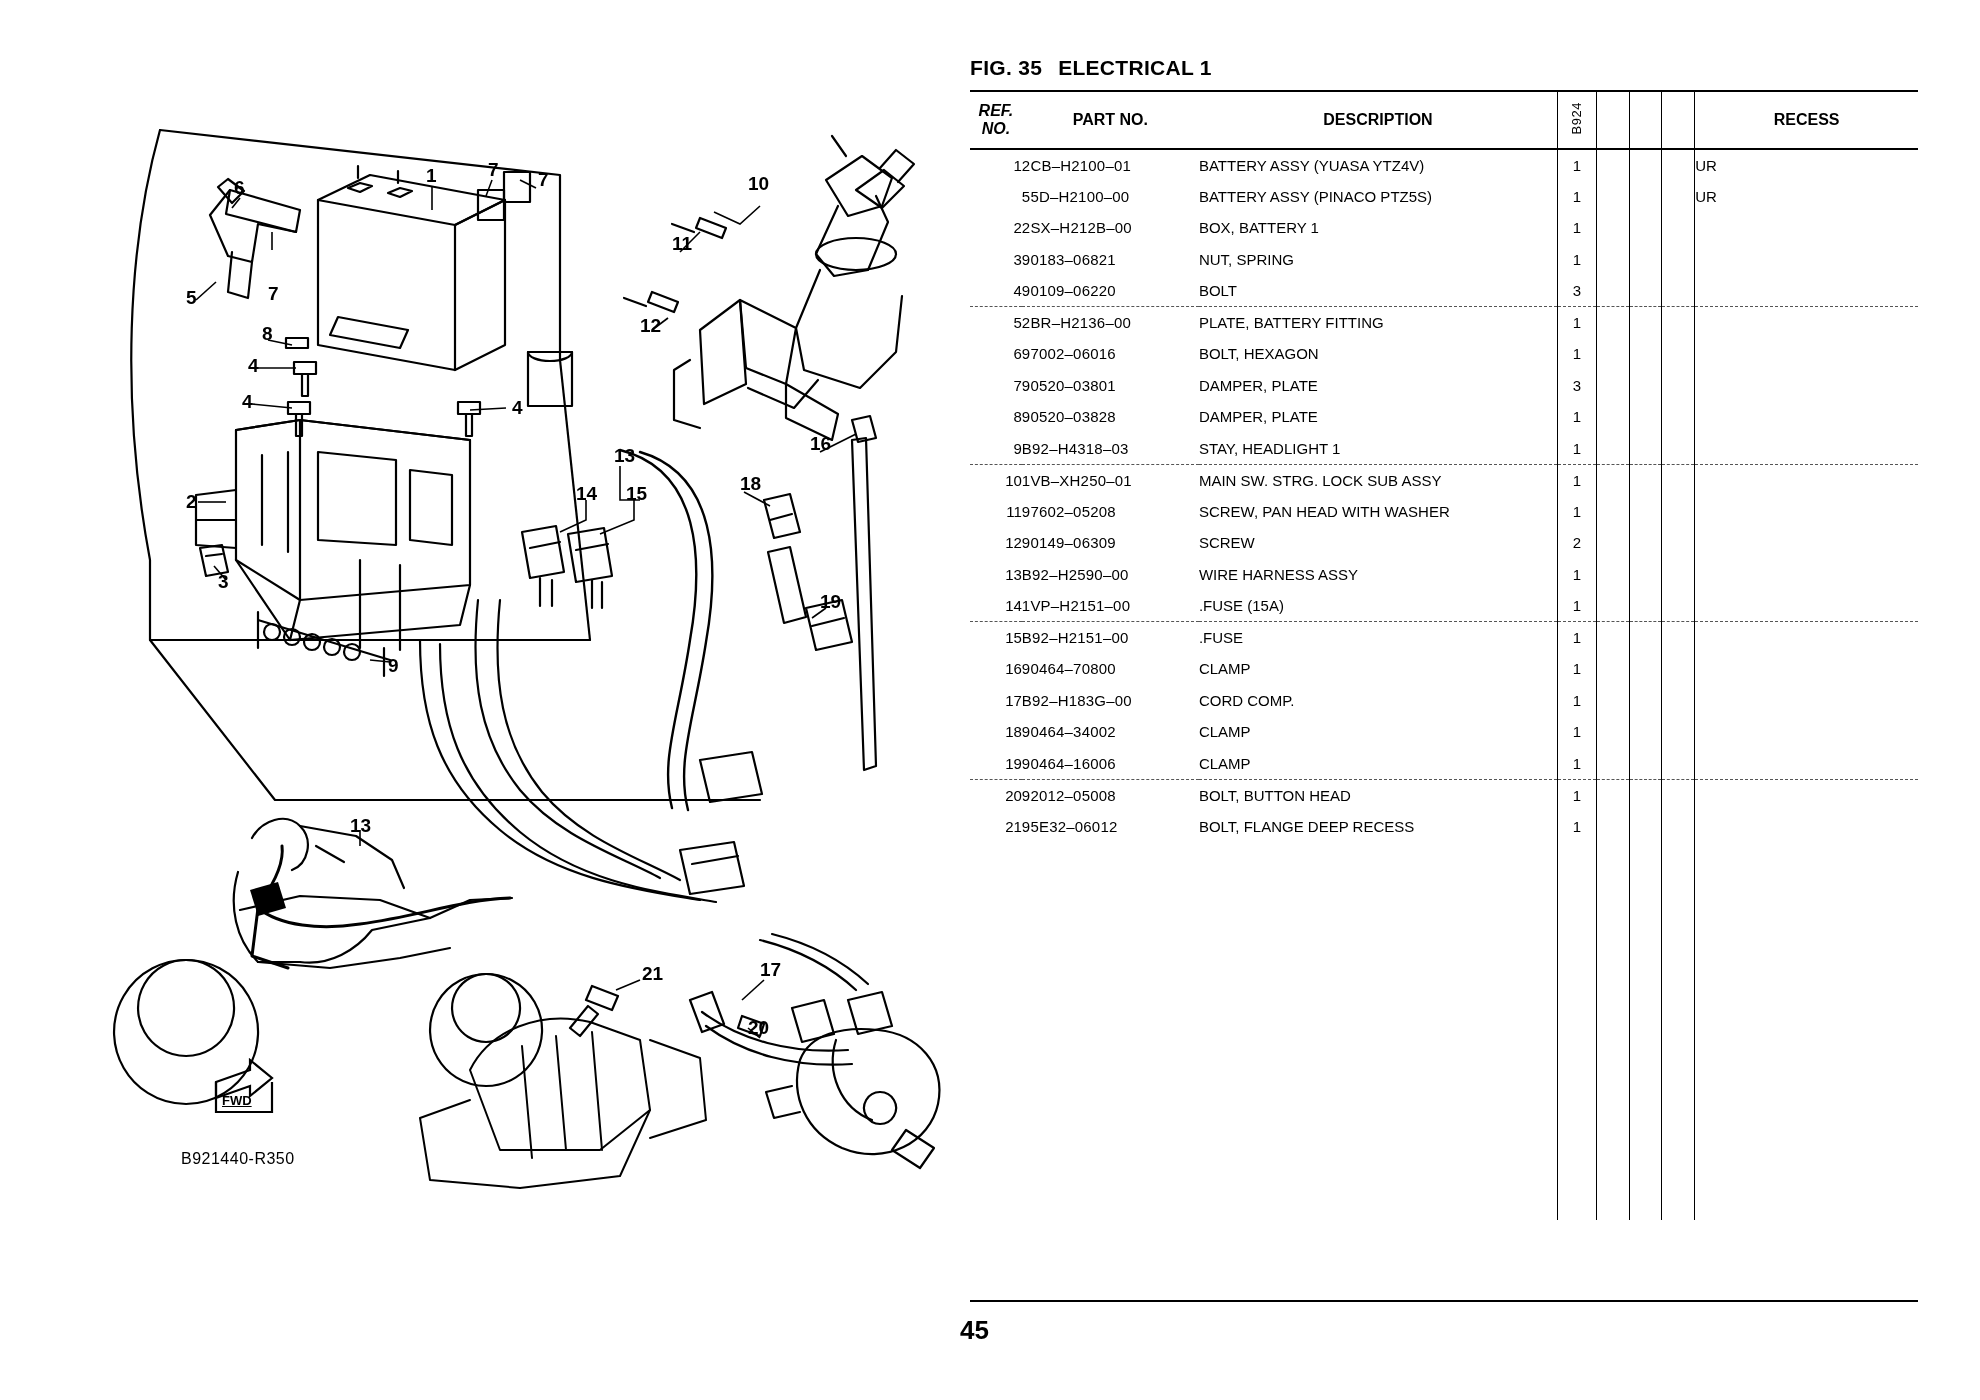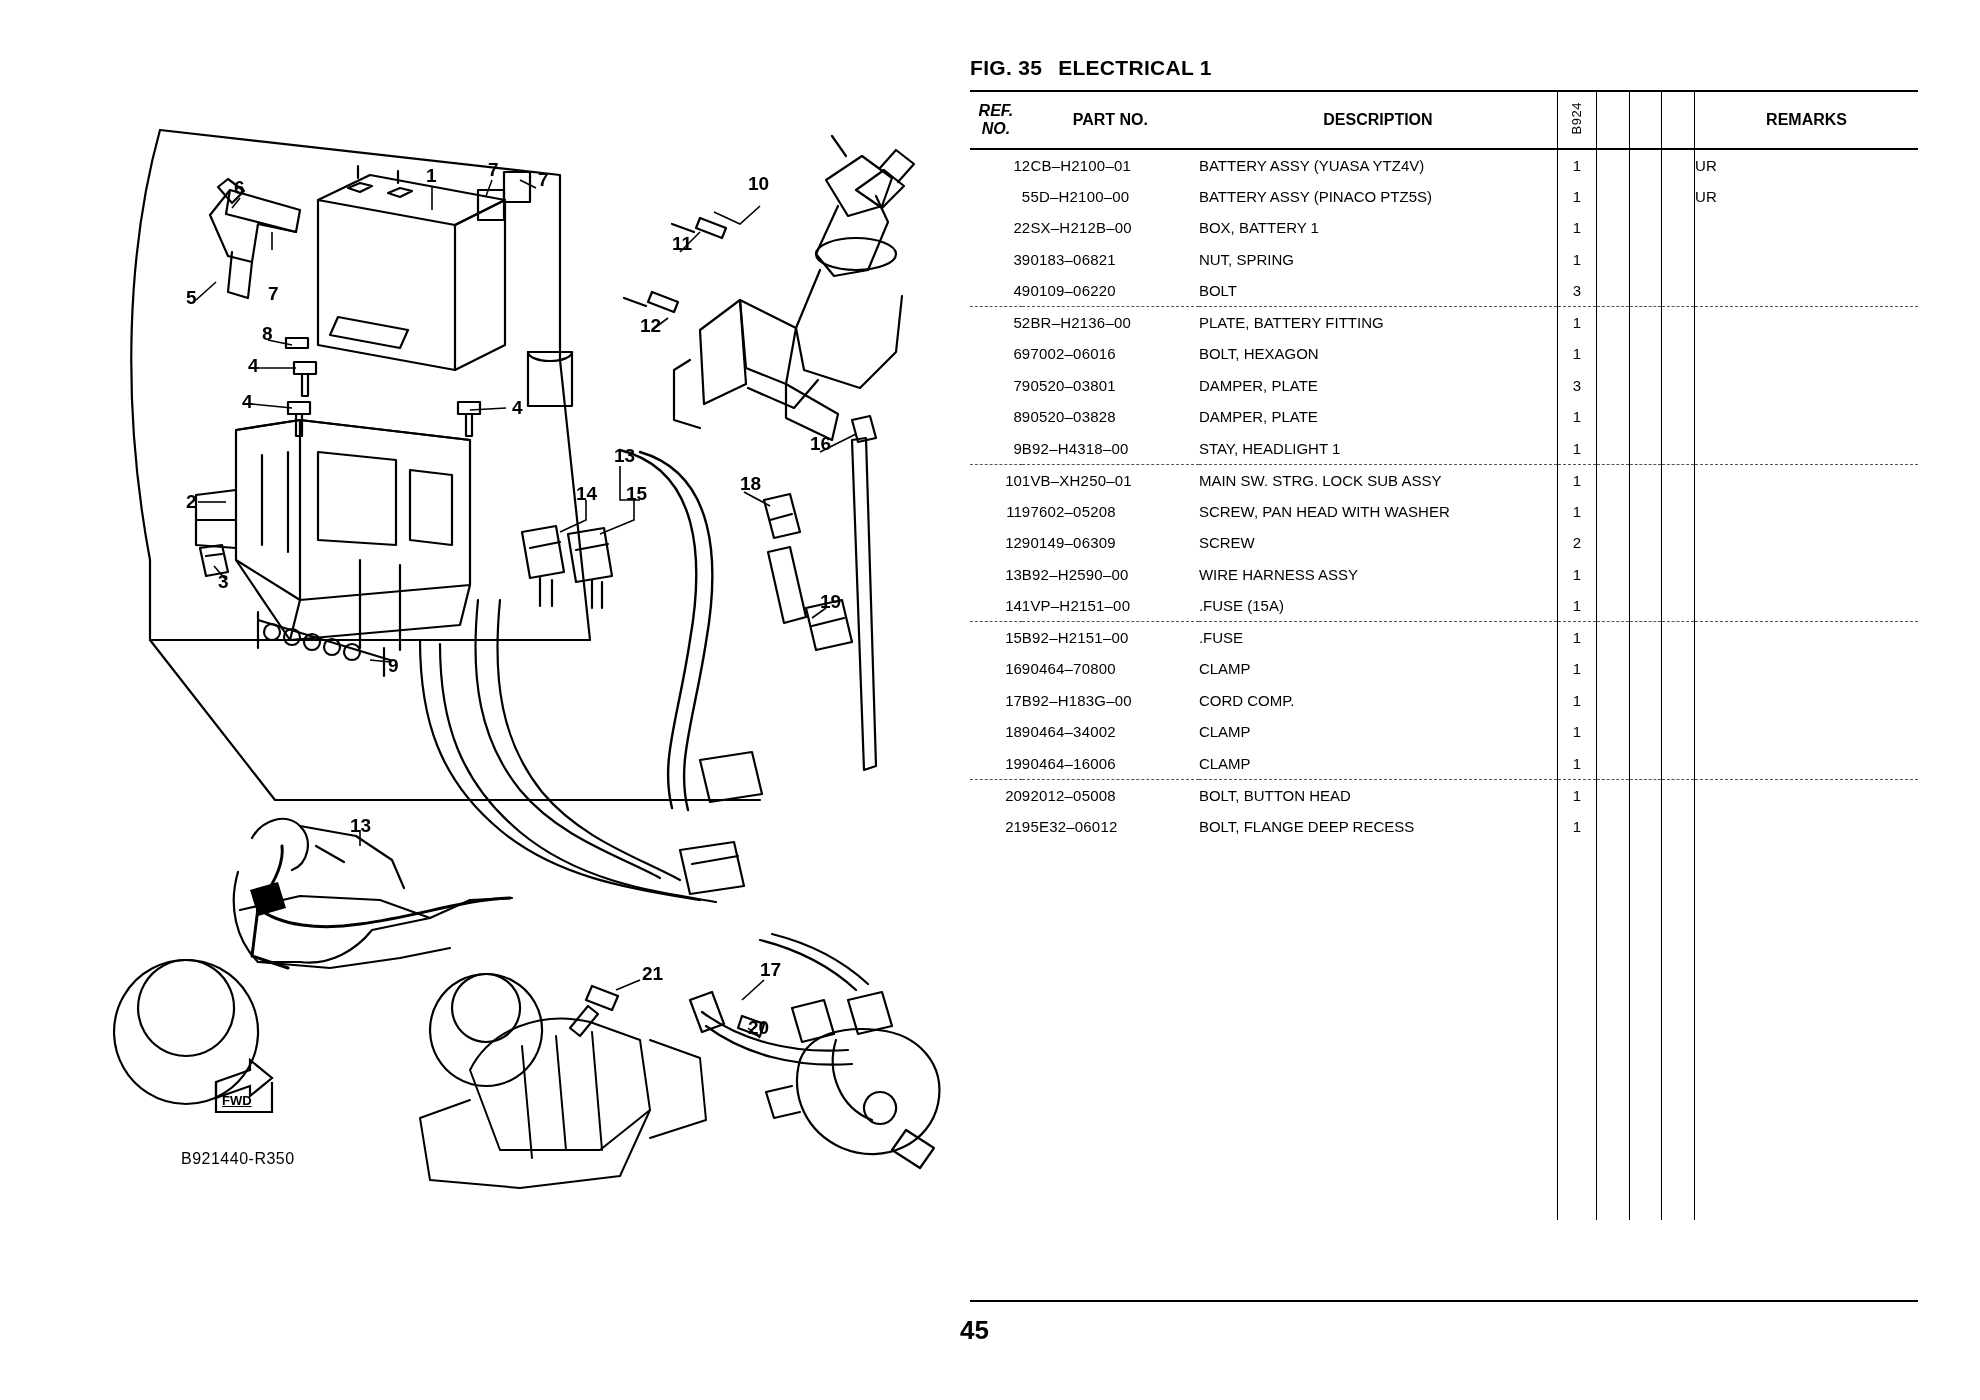--- a/index.html
+++ b/index.html
@@ -410,21 +410,21 @@
           <th class="c-ref">
             <span class="ref-head">REF.</span>
             <span class="ref-head">NO.</span>
           </th>
           <th class="c-part">PART NO.</th>
           <th class="c-desc">DESCRIPTION</th>
           <th class="c-q1"><span class="q-head">B924</span></th>
           <th class="c-q2"><span class="q-head"></span></th>
           <th class="c-q3"><span class="q-head"></span></th>
           <th class="c-q4"><span class="q-head"></span></th>
-          <th class="c-rem">REMARKS</th>
+          <th class="c-rem">RECESS</th>
         </tr>
       </thead>
       <tbody>
           <tr>
             <td class="ref">1</td>
             <td class="part">2CB–H2100–01</td>
             <td class="desc">BATTERY ASSY (YUASA YTZ4V)</td>
             <td class="qty q1">1</td>
             <td class="qty q2"></td>
             <td class="qty q3"></td>
@@ -506,21 +506,21 @@
             <td class="part">90520–03828</td>
             <td class="desc">DAMPER, PLATE</td>
             <td class="qty q1">1</td>
             <td class="qty q2"></td>
             <td class="qty q3"></td>
             <td class="qty q4"></td>
             <td class="rem"></td>
           </tr>
           <tr class="group-end">
             <td class="ref">9</td>
-            <td class="part">B92–H4318–00</td>
+            <td class="part">B92–H4318–03</td>
             <td class="desc">STAY, HEADLIGHT 1</td>
             <td class="qty q1">1</td>
             <td class="qty q2"></td>
             <td class="qty q3"></td>
             <td class="qty q4"></td>
             <td class="rem"></td>
           </tr>
           <tr>
             <td class="ref">10</td>
             <td class="part">1VB–XH250–01</td>

